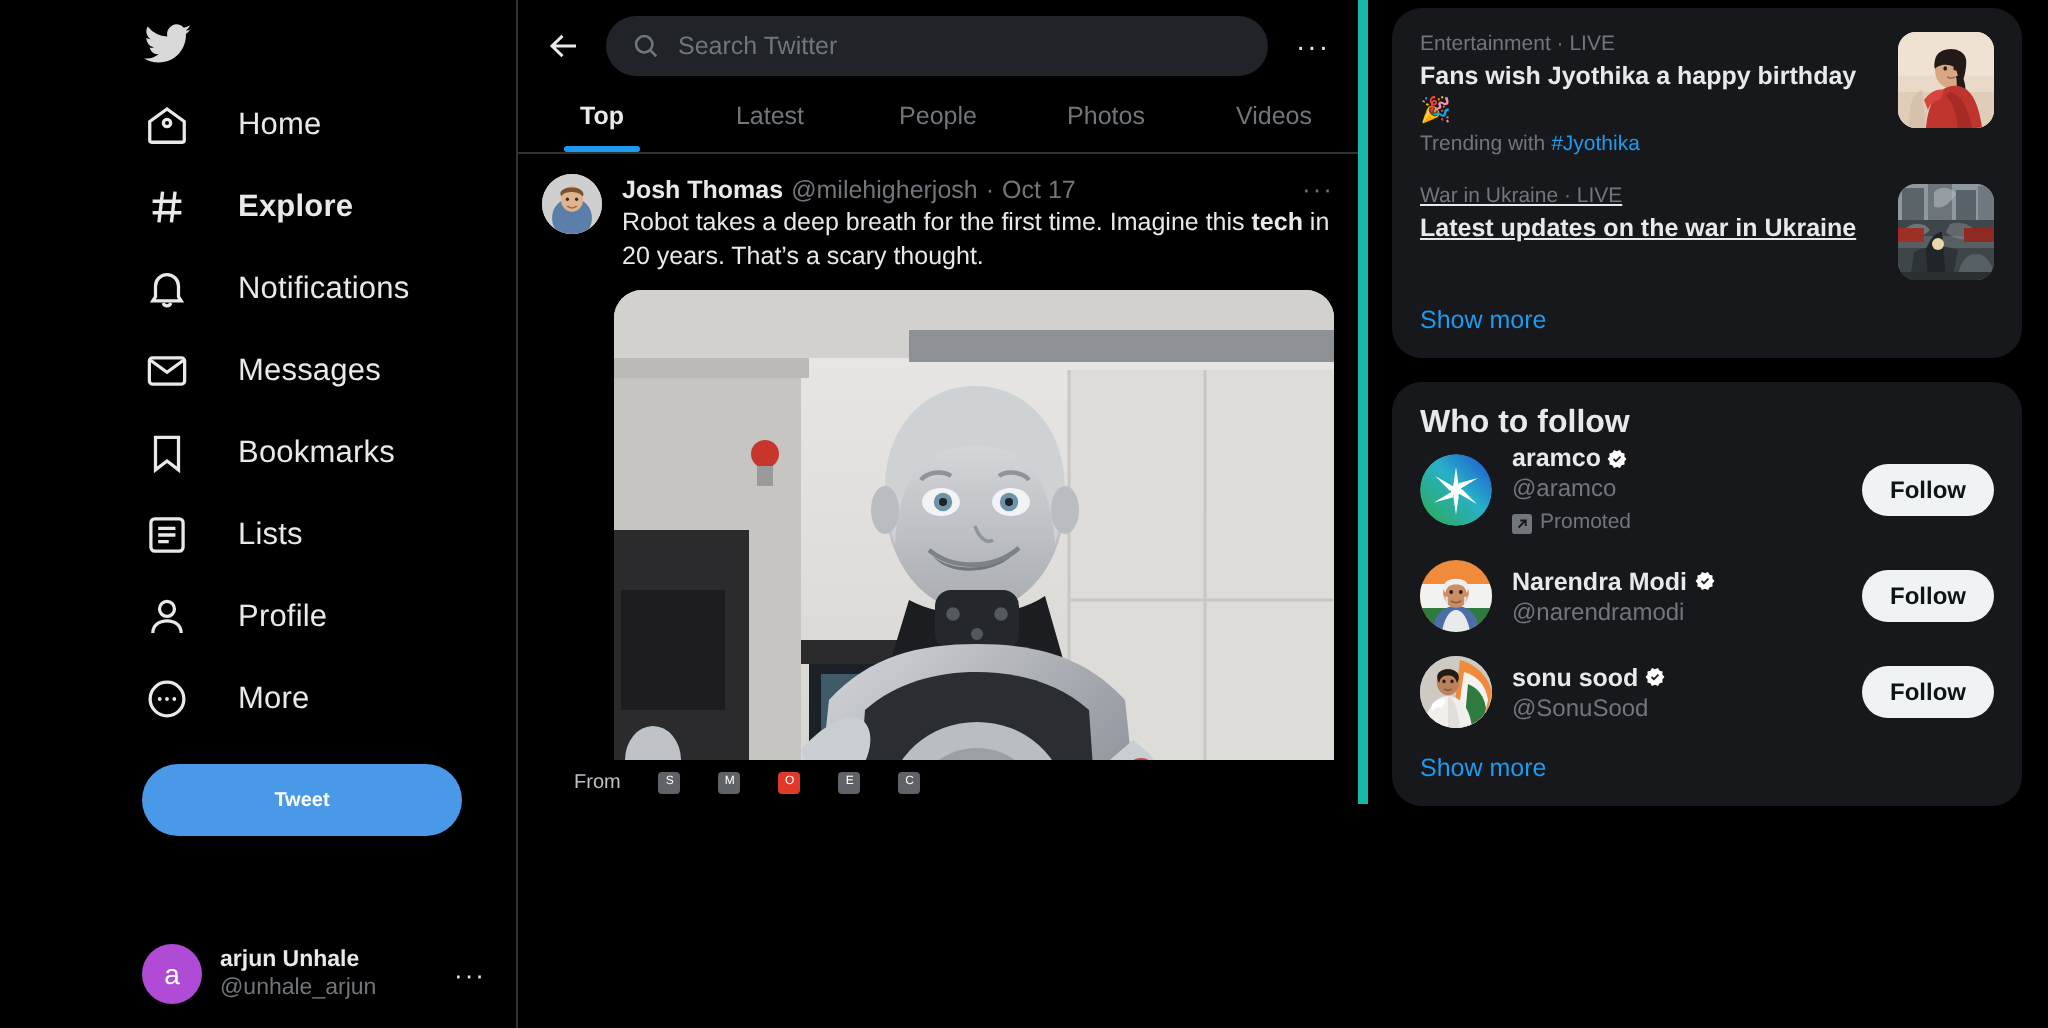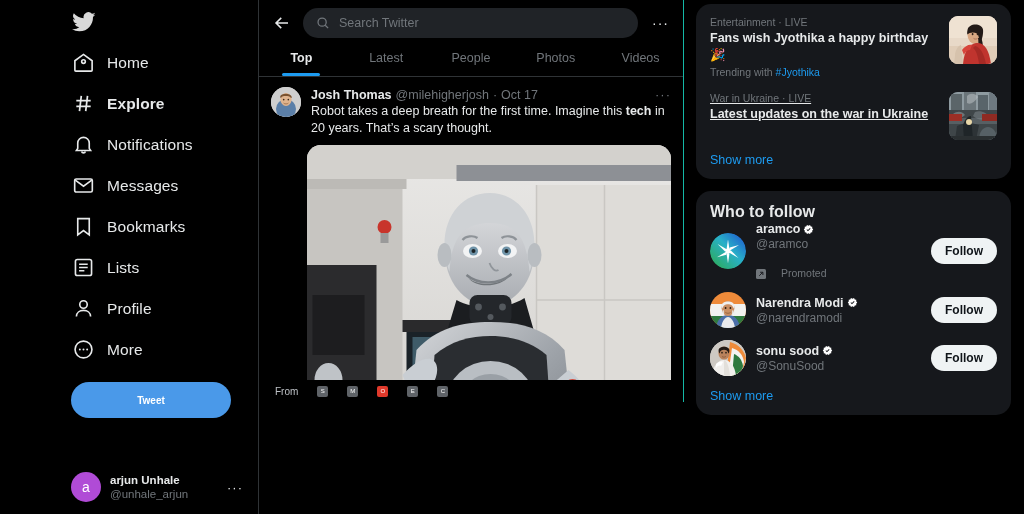--- a/index.html
+++ b/index.html
@@ -19,21 +19,21 @@
     border-right: 1px solid #2f3336;
     display: flex; flex-direction: column;
     padding: 4px 0 0 0;
     position: relative;
     flex: 0 0 259px;
   }
   .logo-row { padding: 6px 0 6px 72px; }
   .logo-bird { width: 24px; height: 24px; display: block; }
   .nav { display: flex; flex-direction: column; margin-top: 2px; }
   .nav-item {
-    display: flex; align-items: center; gap: 12px;
+    display: flex; align-items: center; gap: 24px;
     padding: 9px 0 9px 72px;
     height: 41px;
     cursor: pointer;
   }
   .nav-icon { width: 23px; height: 23px; flex: 0 0 23px; display: block; }
   .nav-label { font-size: 15.5px; letter-spacing: .1px; color: #e7e9ea; white-space: nowrap; }
   .nav-item.active .nav-label { font-weight: bold; }
 
   .tweet-btn {
     margin: 12px 0 0 71px;
@@ -59,21 +59,21 @@
     flex: 0 0 30px;
   }
   .acct-names { line-height: 1.25; min-width: 0; }
   .acct-name { font-size: 11.5px; font-weight: bold; color: #e7e9ea; }
   .acct-handle { font-size: 11.5px; color: #71767b; }
   .acct-dots { margin-left: auto; color: #e7e9ea; font-size: 13px; letter-spacing: 1px; }
 
   
   .main {
     width: 425px; flex: 0 0 425px; height: 402px;
-    border-right: 1px solid #14b8a6;
+    border-right: 5px solid #14b8a6;
     background: #000;
     overflow: hidden;
     position: relative;
   }
   .topbar { display: flex; align-items: center; gap: 12px; padding: 6px 12px 0 14px; height: 40px; }
   .back-arrow { width: 18px; height: 18px; flex: 0 0 18px; cursor: pointer; }
   .search-wrap {
     flex: 1 1 auto; height: 30px;
     background: #202327;
     border-radius: 16px;
@@ -126,21 +126,21 @@
   }
   .tw-media svg { display: block; width: 100%; height: 100%; }
   .watermark {
     position: absolute; right: 12px; bottom: 18px;
     text-align: right; line-height: 1.0;
     font-size: 15px; font-weight: bold; letter-spacing: 1.2px;
     color: rgba(255,255,255,.82);
   }
 
   .from-bar {
-    position: absolute; left: 4px; bottom: 0; width: 425px; height: 22px;
+    position: absolute; left: 16px; bottom: 0; width: 425px; height: 22px;
     background: #000; display: flex; align-items: center; gap: 19px; padding-left: 12px;
   }
   .from-label { font-size: 10px; color: #bdc1c6; }
   .ext-badge {
     width: 11px; height: 11px; border-radius: 2px;
     background: #5f6368; color: #fff;
     font-size: 6px; display: flex; align-items: center; justify-content: center;
   }
   .ext-badge.red { background: #e0392b; }
 
@@ -165,21 +165,21 @@
   .show-more { font-size: 12.5px; color: #1d9bf0; margin-top: 13px; cursor: pointer; }
 
   .wtf-row { display: flex; align-items: center; gap: 10px; }
   .wtf-row + .wtf-row { margin-top: 12px; }
   .wtf-avatar { width: 36px; height: 36px; border-radius: 50%; flex: 0 0 36px; overflow: hidden; }
   .wtf-avatar svg { display: block; width: 100%; height: 100%; }
   .wtf-body { flex: 1 1 auto; min-width: 0; line-height: 1.3; }
   .wtf-name { font-size: 12.5px; font-weight: bold; color: #e7e9ea; display: flex; align-items: center; gap: 3px; }
   .verified { width: 11px; height: 11px; flex: 0 0 11px; }
   .wtf-handle { font-size: 12px; color: #71767b; }
-  .promoted { display: flex; align-items: center; gap: 15px; font-size: 10.5px; color: #71767b; margin-top: 14px; }
+  .promoted { display: flex; align-items: center; gap: 4px; font-size: 10.5px; color: #71767b; margin-top: 2px; }
   .promo-icon { width: 10px; height: 10px; }
   .follow-btn {
     background: #eff3f4; color: #0f1419;
     border: none; border-radius: 16px;
     font-size: 12px; font-weight: bold;
     font-family: "Liberation Sans", sans-serif;
     padding: 6px 14px; cursor: pointer; flex: 0 0 auto;
   }
 
   .footer { padding: 12px 4px 0 4px; line-height: 1.55; }

